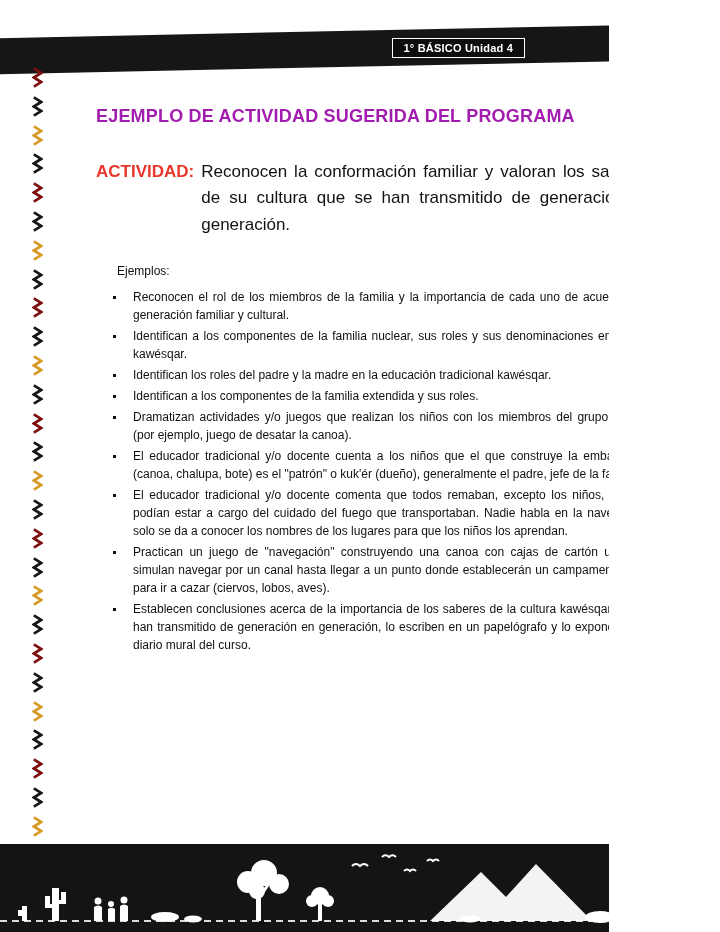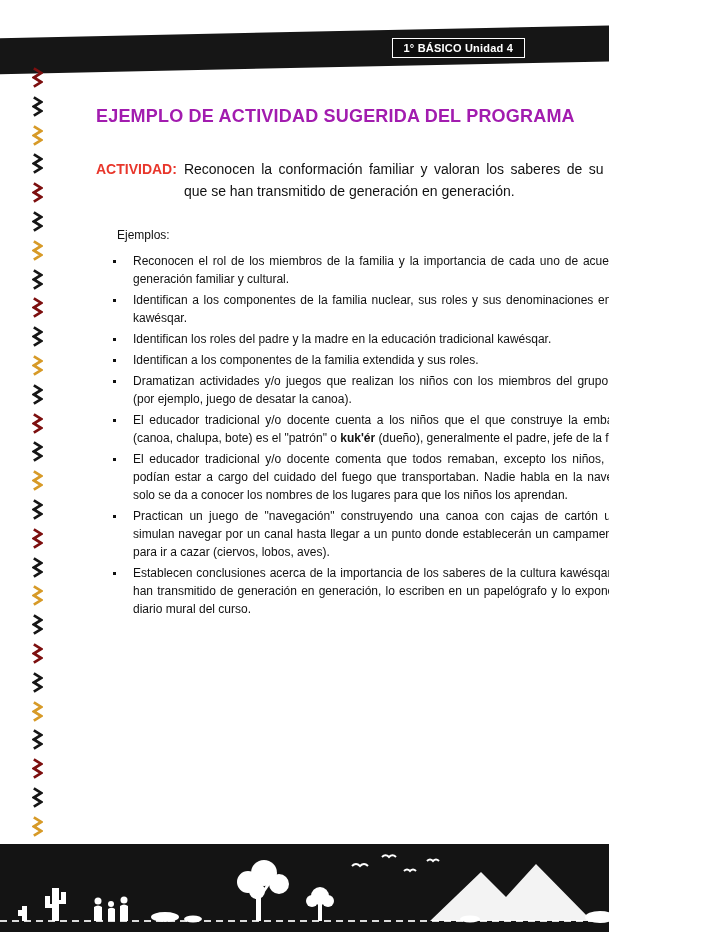--- a/index.html
+++ b/index.html
@@ -28,21 +28,21 @@
   }
   .motif { width:11px; height:23px; display:block; }
 
   
   .content { position:absolute; left:96px; top:106px; width:556px; }
   .title { color:#a21caf; font-weight:bold; font-size:18px; text-align:left; letter-spacing:.2px; }
   .eje-banner {
     margin-top:24px; background:#f0544c; color:#ffffff; font-weight:bold;
     font-size:11.5px; padding:7px 9px; letter-spacing:.1px;
   }
-  .activity-row { margin-top:32px; display:flex; font-size:14px; line-height:1.55; }
+  .activity-row { margin-top:32px; display:flex; font-size:17px; line-height:1.55; }
   .activity-label { color:#e8362b; font-weight:bold; white-space:nowrap; margin-right:7px; }
   .activity-text { flex:1; text-align:justify; }
   .examples-label { margin-top:26px; font-size:12px;margin-left:21px; }
   .examples-list {
     margin-top:10px; padding-left:30px; font-size:12px; line-height:1.5;
     text-align:justify; list-style-type:square;
   }
   .examples-list li { margin-bottom:3px; padding-left:7px; }
   .examples-list li::marker { font-size:10px; color:#111; }
 
@@ -155,21 +155,21 @@
     </div>
 
     <div class="examples-label">Ejemplos:</div>
 
     <ul class="examples-list">
         <li><span>Reconocen el rol de los miembros de la familia y la importancia de cada uno de acuerdo a la generación familiar y cultural.</span></li>
         <li><span>Identifican a los componentes de la familia nuclear, sus roles y sus denominaciones en lengua kawésqar.</span></li>
         <li><span>Identifican los roles del padre y la madre en la educación tradicional kawésqar.</span></li>
         <li><span>Identifican a los componentes de la familia extendida y sus roles.</span></li>
         <li><span>Dramatizan actividades y/o juegos que realizan los niños con los miembros del grupo familiar (por ejemplo, juego de desatar la canoa).</span></li>
-        <li><span>El educador tradicional y/o docente cuenta a los niños que el que construye la embarcación (canoa, chalupa, bote) es el "patrón" o </span><span style="font-weight: bold;">kuk'ér</span><span> (dueño), generalmente el padre, jefe de la familia.</span></li>
+        <li><span>El educador tradicional y/o docente cuenta a los niños que el que construye la embarcación (canoa, chalupa, bote) es el "patrón" o </span><span style="font-weight: normal;">kuk'ér</span><span> (dueño), generalmente el padre, jefe de la familia.</span></li>
         <li><span>El educador tradicional y/o docente comenta que todos remaban, excepto los niños, quienes podían estar a cargo del cuidado del fuego que transportaban. Nadie habla en la navegación, solo se da a conocer los nombres de los lugares para que los niños los aprendan.</span></li>
         <li><span>Practican un juego de "navegación" construyendo una canoa con cajas de cartón unidas y simulan navegar por un canal hasta llegar a un punto donde establecerán un campamento base para ir a cazar (ciervos, lobos, aves).</span></li>
         <li><span>Establecen conclusiones acerca de la importancia de los saberes de la cultura kawésqar que se han transmitido de generación en generación, lo escriben en un papelógrafo y lo exponen en el diario mural del curso.</span></li>
       </ul>
 
   </div>
 
   <svg class="footer" viewBox="0 0 720 88" preserveAspectRatio="none">
     <rect x="0" y="0" width="720" height="88" fill="#141414"></rect>
     <g fill="#ffffff">

